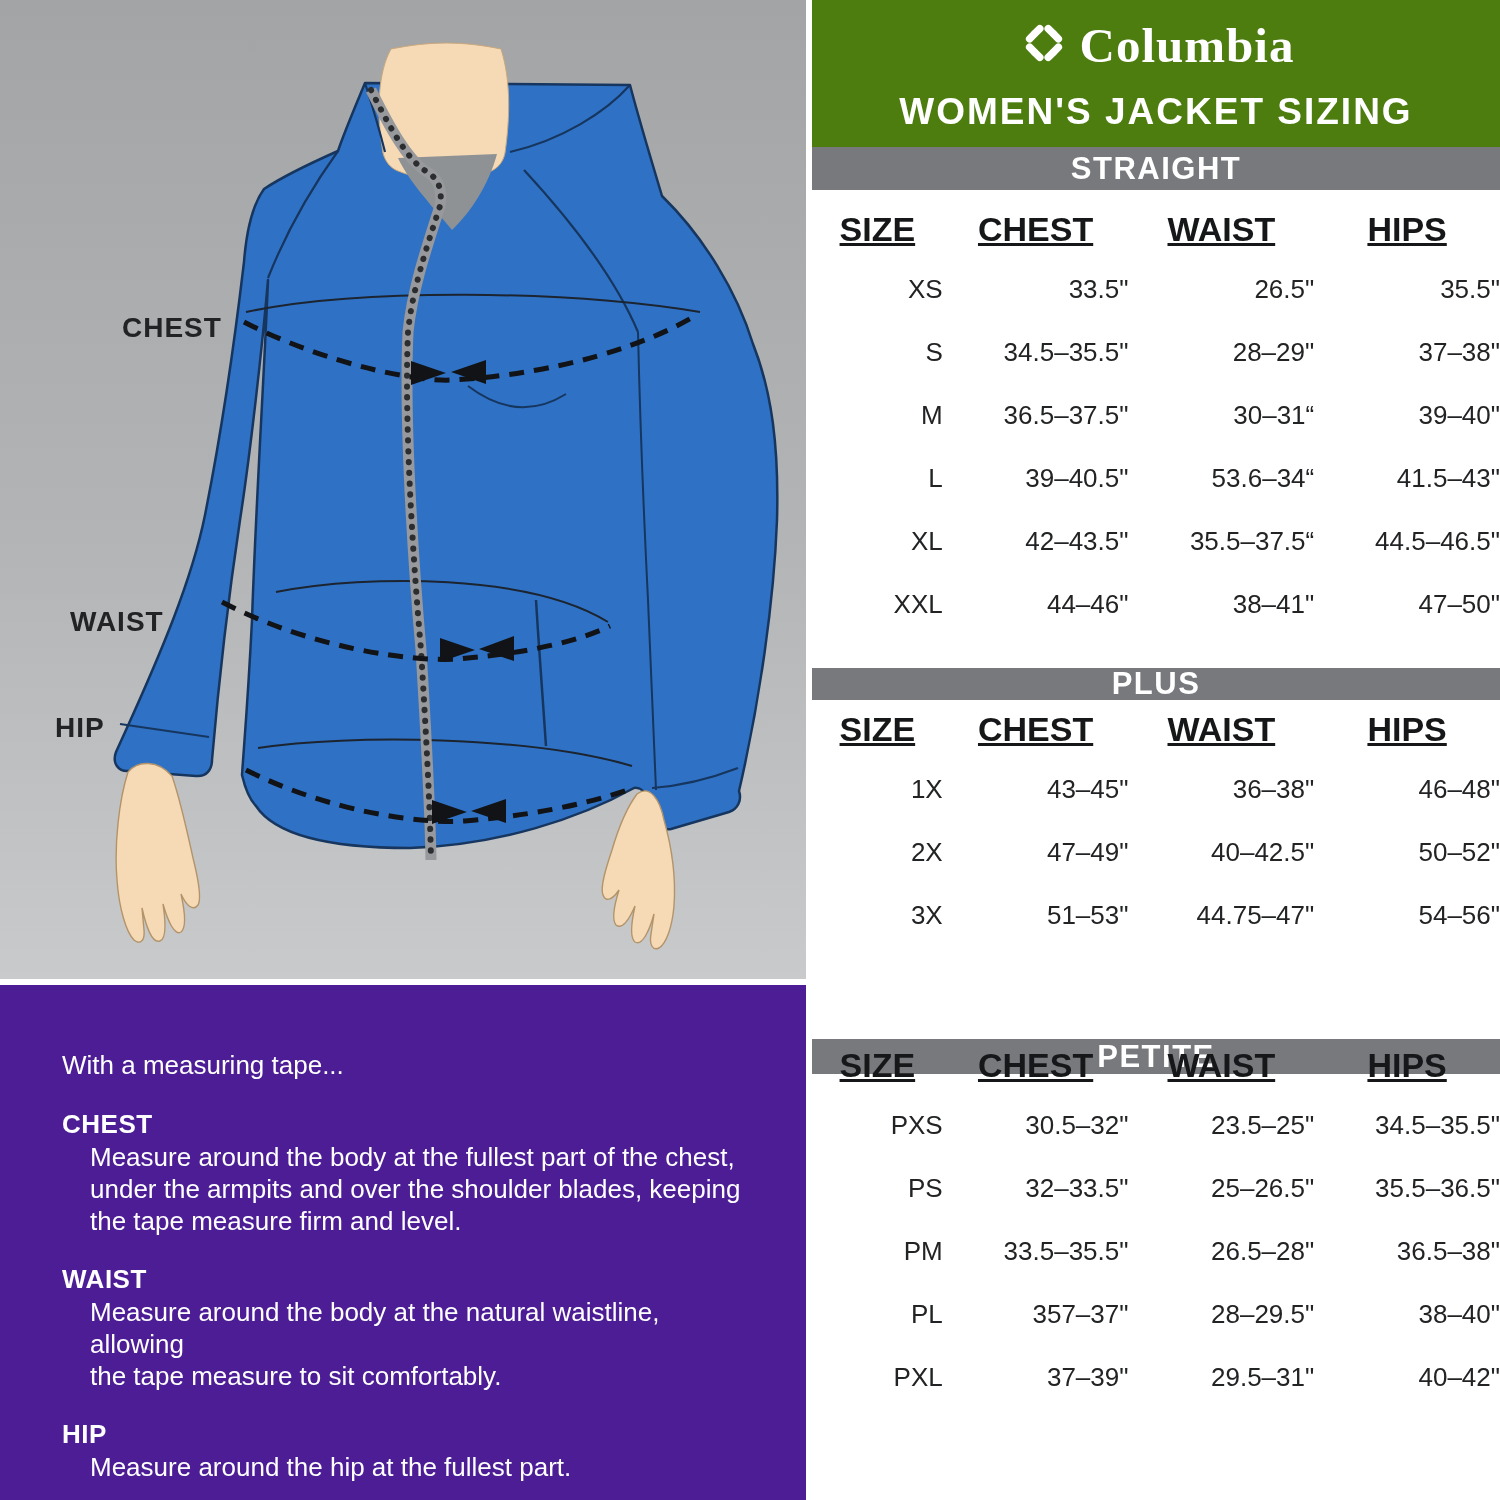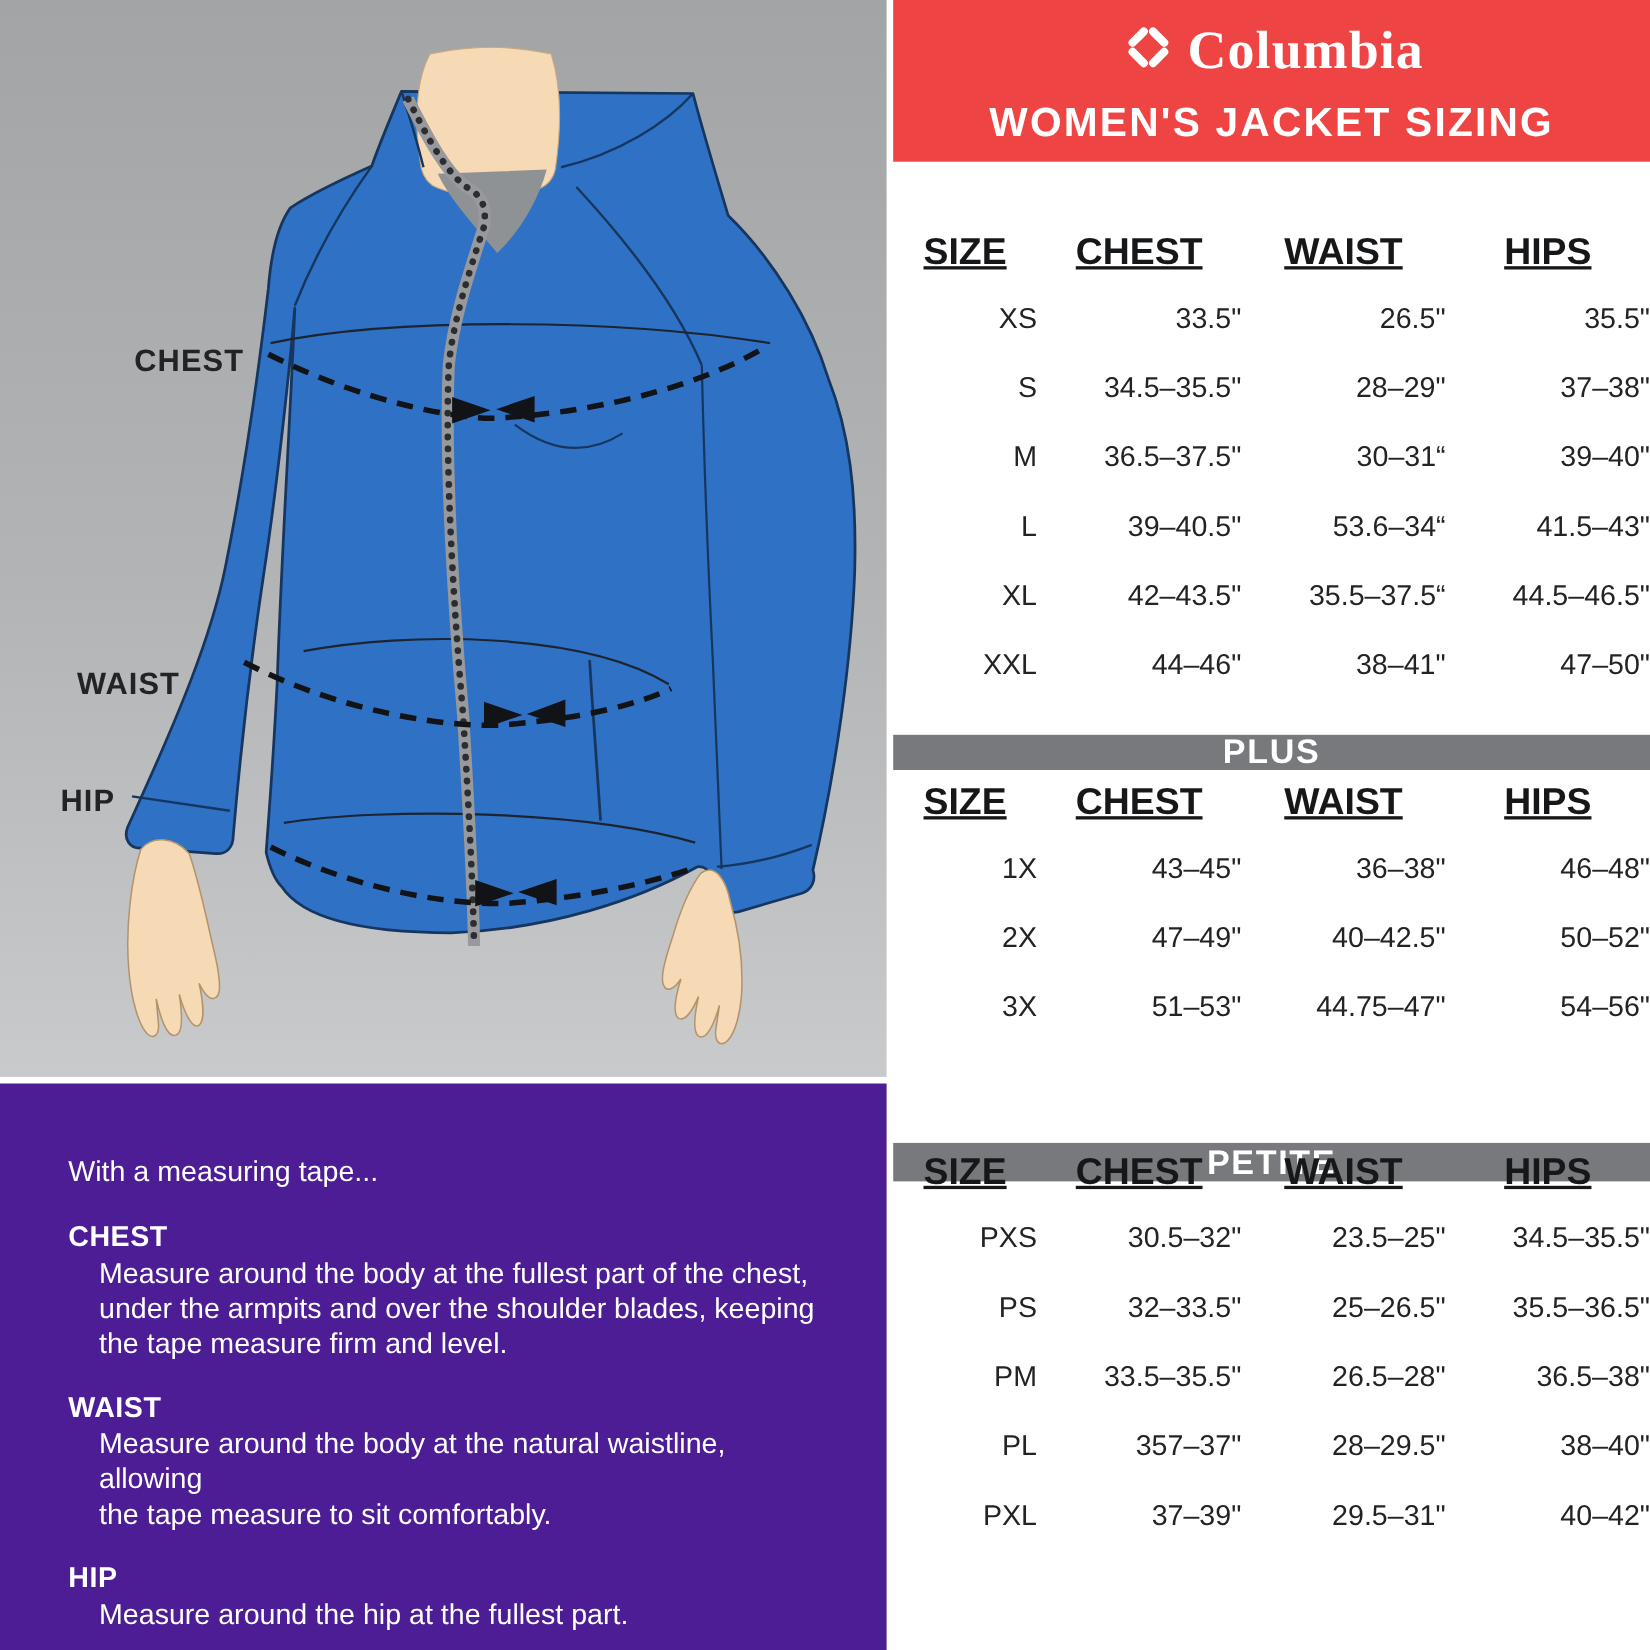--- a/index.html
+++ b/index.html
@@ -18,21 +18,21 @@
   
   .instructions{position:absolute;left:0;top:985px;width:806px;height:515px;
     background:#4c1d95;color:#ffffff;box-sizing:border-box;padding:64px 56px 0 62px;}
   .instr-intro{font-size:26px;line-height:33px;}
   .instr-section{margin-top:26px;}
   .instr-heading{font-size:26px;font-weight:bold;line-height:33px;letter-spacing:.5px;}
   .instr-body{font-size:26px;line-height:32px;white-space:pre-line;margin-left:28px;}
 
   
   .right-panel{position:absolute;left:812px;top:0;width:688px;height:1500px;background:#ffffff;}
-  .brand-header{position:absolute;left:0;right:0;top:0;height:147px;background:#ef4444;
+  .brand-header{position:absolute;left:0;right:0;top:0;height:147px;background:#4d7c0f;
     display:flex;flex-direction:column;align-items:center;justify-content:center;}
   .brand-row{display:flex;align-items:center;gap:10px;margin-top:2px;}
   .brand-name{color:#fff;font-family:"Liberation Serif", serif;font-weight:bold;font-size:49px;letter-spacing:1px;}
   .brand-title{color:#fff;font-weight:bold;font-size:37px;letter-spacing:2px;margin-top:17px;}
 
   .band{position:absolute;left:0;right:0;background:#77797c;color:#fff;font-weight:bold;
     font-size:31px;letter-spacing:1.5px;display:flex;align-items:center;justify-content:center;}
   .band-straight{top:147px;height:43px;}
   .band-plus{top:668px;height:32px;}
   .band-petite{top:1039px;height:35px;text-align:center;}
@@ -200,20 +200,21 @@
             <rect x="-7.5" y="-4" width="15" height="8" rx="4" transform="translate(-7,13) rotate(45)"></rect>
             <rect x="-7.5" y="-4" width="15" height="8" rx="4" transform="translate(-13,7) rotate(45)"></rect>
           </g>
         </svg>
       </span>
       <span class="brand-name">Columbia</span>
     </div>
     <div class="brand-title">WOMEN'S JACKET SIZING</div>
   </div>
 
+  <div class="band band-straight">STRAIGHT</div>
   <div class="table-wrap wrap-straight">
     <table class="size-table">
       <colgroup>
           <col class="c0">
           <col class="c1">
           <col class="c2">
           <col class="c3">
         </colgroup>
       <thead>
         <tr>

